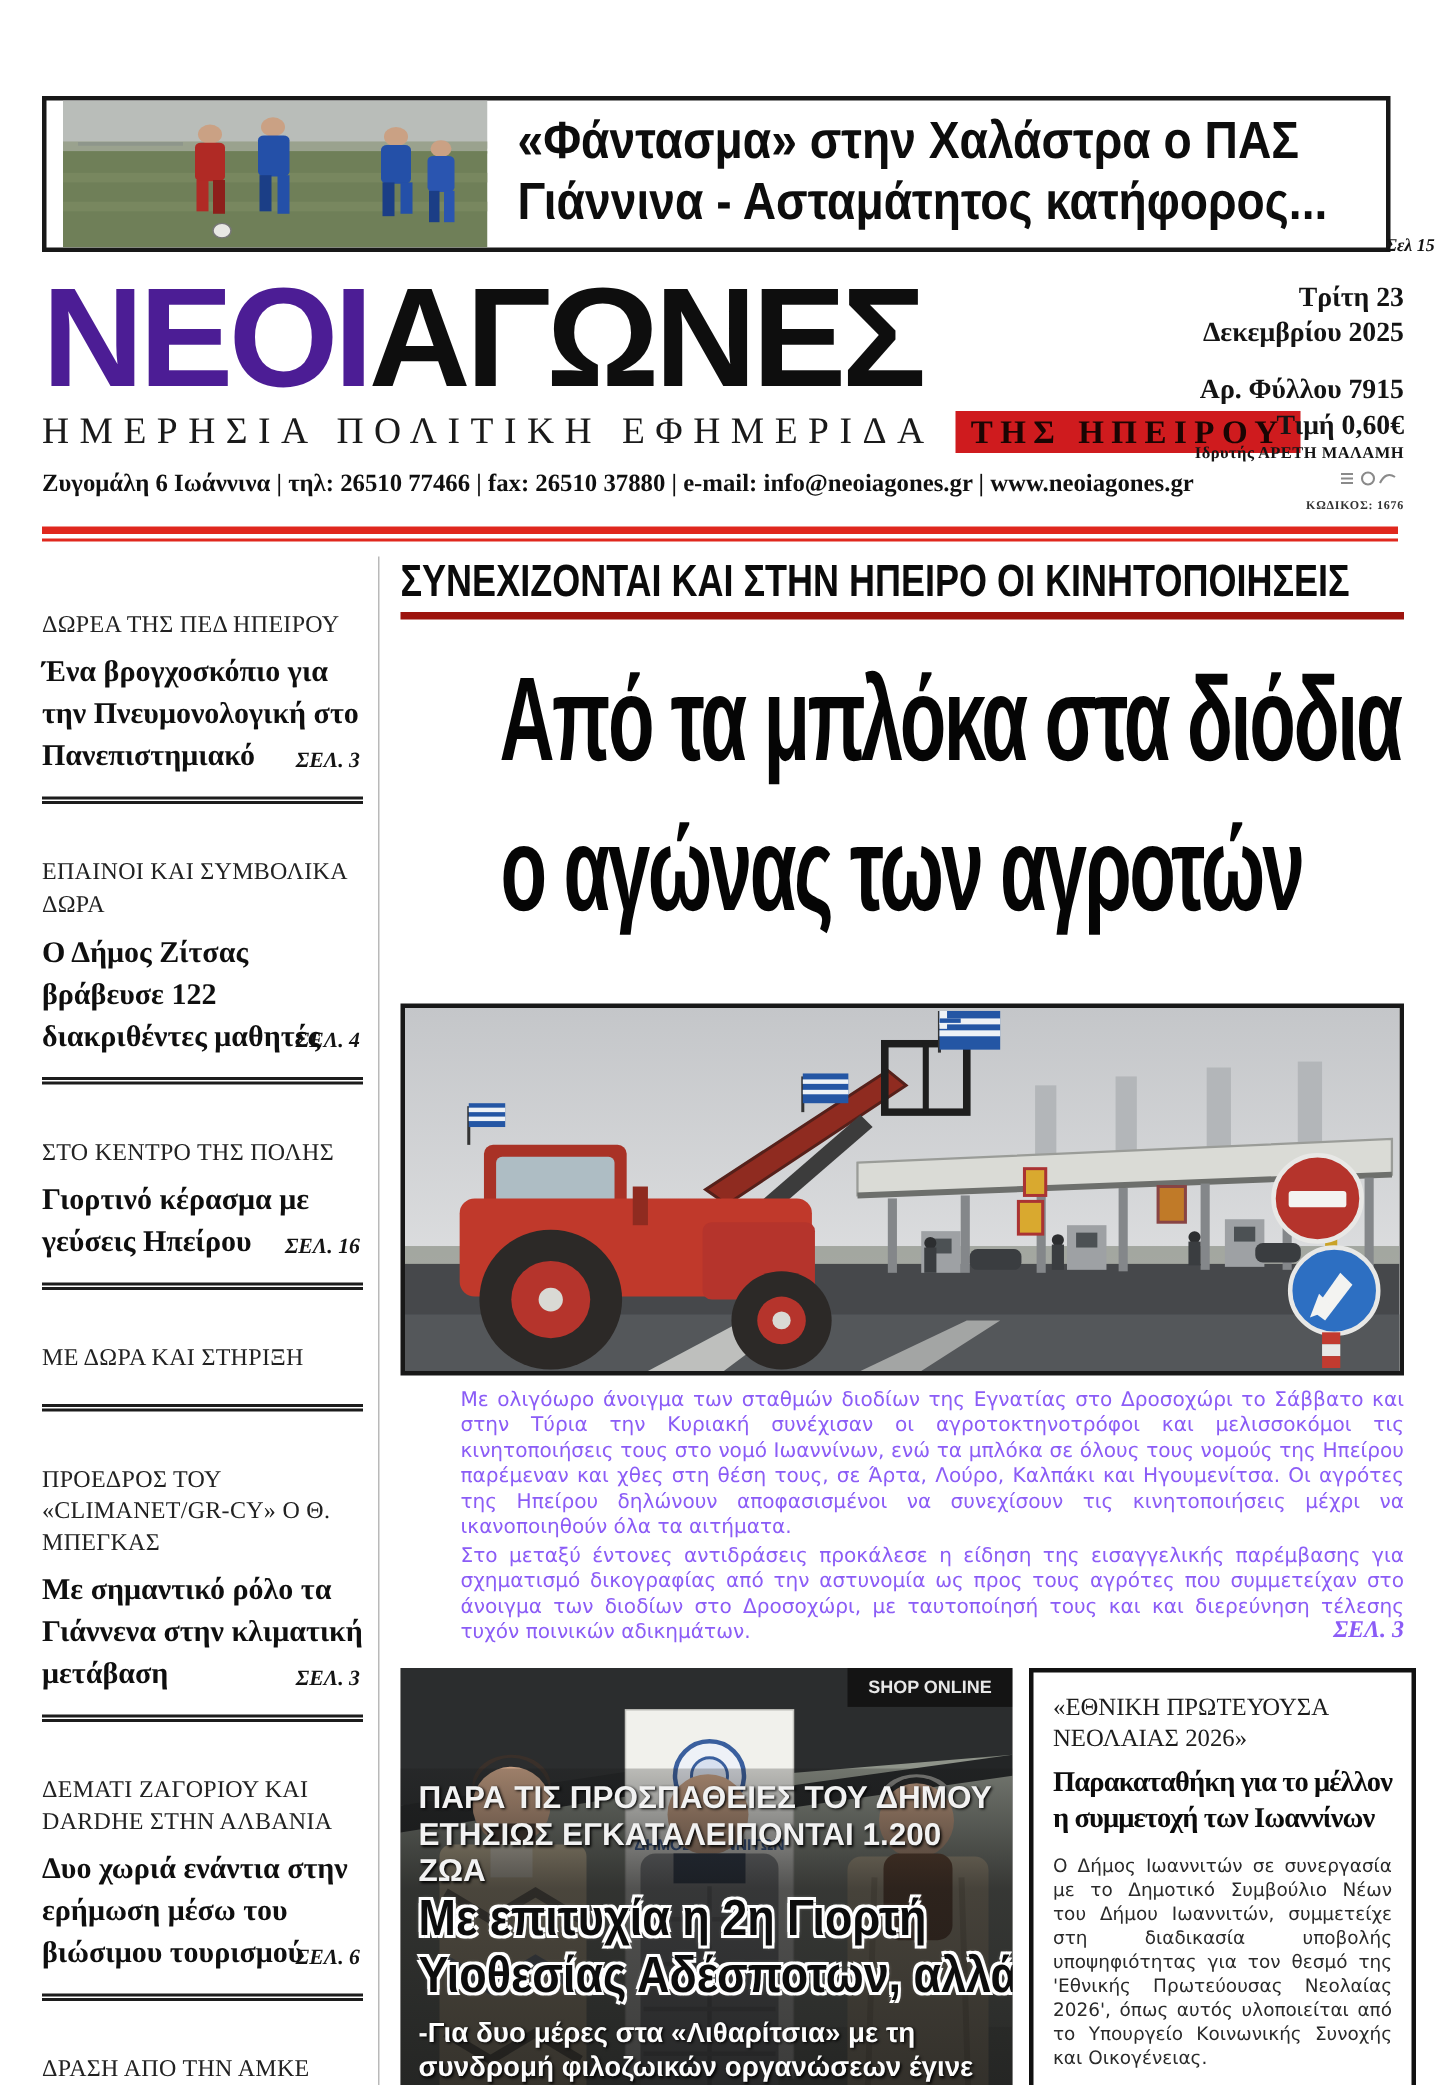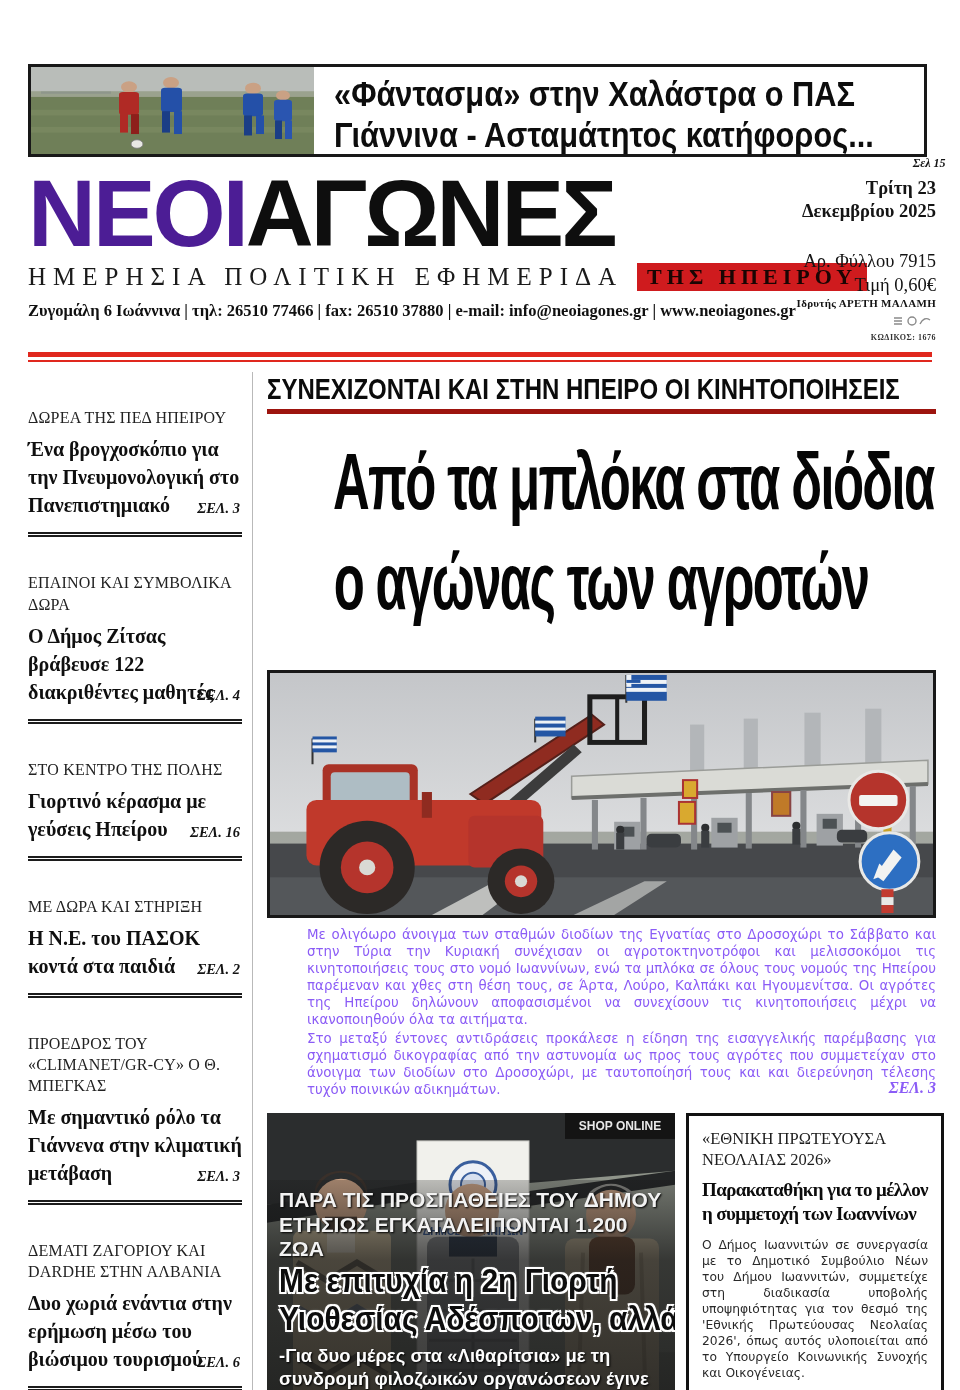--- a/index.html
+++ b/index.html
@@ -2,40 +2,40 @@
 <html lang="el"><head>
 <meta charset="utf-8">
 <style>
   html,body{margin:0;padding:0;background:#e9e9e9;}
   .page{
     position:relative;width:960px;height:1390px;margin:0 auto;background:#ffffff;
     box-sizing:border-box;padding:64px 24px 0 28px;overflow:hidden;
     font-family:"Liberation Serif",serif;color:#141414;
   }
   
-  .sports-banner{display:flex;border:3px solid #181818;height:93px;box-sizing:border-box;margin-right:9px;}
+  .sports-banner{display:flex;border:3px solid #181818;height:104px;box-sizing:border-box;margin-right:9px;padding-left:11px;}
   .sports-photo{flex:0 0 283px;height:100%;}
   .sports-photo svg{display:block;width:100%;height:100%;}
   .sports-right{flex:1;padding:6px 12px 4px 20px;display:flex;flex-direction:column;justify-content:space-between;}
   .sports-head{font-family:"Liberation Sans",sans-serif;font-weight:bold;font-size:35px;line-height:1.18;color:#0d0d0d;}
   .sports-head .cond{display:inline-block;transform:scaleX(.88);transform-origin:0 50%;white-space:nowrap;}
   .sports-pageref{align-self:flex-end;font-style:italic;font-weight:bold;font-size:12px;padding-right:2px;}
   
   .masthead{display:flex;margin-top:14px;}
   .mast-left{flex:1 1 auto;min-width:0;}
   .logo-line{font-family:"Liberation Sans",sans-serif;font-weight:bold;font-size:94px;line-height:.92;letter-spacing:-3px;white-space:nowrap;}
   .logo-red{color:#4c1d95;}
   .logo-black{color:#0e0e0e;}
   .tagline-row{display:flex;align-items:center;margin-top:6px;white-space:nowrap;}
   .tagline-text{font-size:25px;letter-spacing:7px;color:#1a1a1a;}
   .tagline-badge{background:#cf1b1e;color:#1a0503;font-weight:bold;font-size:22px;letter-spacing:5px;padding:1px 10px;margin-left:14px;}
   .contact-row{margin-top:10px;font-weight:bold;font-size:16.5px;white-space:nowrap;color:#101010;}
   .mast-right{flex:0 0 170px;text-align:right;padding-top:6px;}
   .mr-date{font-weight:bold;font-size:18.5px;line-height:1.25;}
-  .mr-issue{font-weight:normal;font-size:18.5px;line-height:1.3;margin-top:26px;}
+  .mr-issue{font-weight:bold;font-size:18.5px;line-height:1.3;margin-top:14px;}
   .mr-founder{font-size:11px;font-weight:bold;letter-spacing:.3px;}
   .mr-mark{margin-top:4px;}
   .mr-code{font-size:8px;font-weight:bold;letter-spacing:.5px;color:#333;margin-top:2px;}
   
   .red-rule{margin-top:10px;margin-right:4px;}
   .red-rule .r1{height:5px;background:#e0281e;}
   .red-rule .r2{height:2px;background:#e0281e;margin-top:3px;}
   
   .content{display:flex;margin-top:10px;}
   .sidebar{flex:0 0 214px;padding-right:10px;border-right:1px solid #b9b9b9;}
@@ -182,22 +182,20 @@
       </div>
 
       <div class="sb-item">
         <div class="sb-kicker">ΣΤΟ ΚΕΝΤΡΟ ΤΗΣ ΠΟΛΗΣ</div>
         <div class="sb-title-wrap"><span class="sb-title">Γιορτινό κέρασμα με γεύσεις Ηπείρου</span>
         <span class="sb-page">ΣΕΛ. 16</span></div>
       </div>
 
       <div class="sb-item">
         <div class="sb-kicker">ΜΕ ΔΩΡΑ ΚΑΙ ΣΤΗΡΙΞΗ</div>
-        <div class="sb-title-wrap"><span class="sb-title">Η Ν.Ε. του ΠΑΣΟΚ κοντά στα παιδιά</span>
-        <span class="sb-page">ΣΕΛ. 2</span></div>
       </div>
 
       <div class="sb-item">
         <div class="sb-kicker">ΠΡΟΕΔΡΟΣ ΤΟΥ «CLIMANET/GR-CY» Ο Θ. ΜΠΕΓΚΑΣ</div>
         <div class="sb-title-wrap"><span class="sb-title">Με σημαντικό ρόλο τα Γιάννενα στην κλιματική μετάβαση</span>
         <span class="sb-page">ΣΕΛ. 3</span></div>
       </div>
 
       <div class="sb-item">
         <div class="sb-kicker">ΔΕΜΑΤΙ ΖΑΓΟΡΙΟΥ ΚΑΙ DARDHE ΣΤΗΝ ΑΛΒΑΝΙΑ</div>

